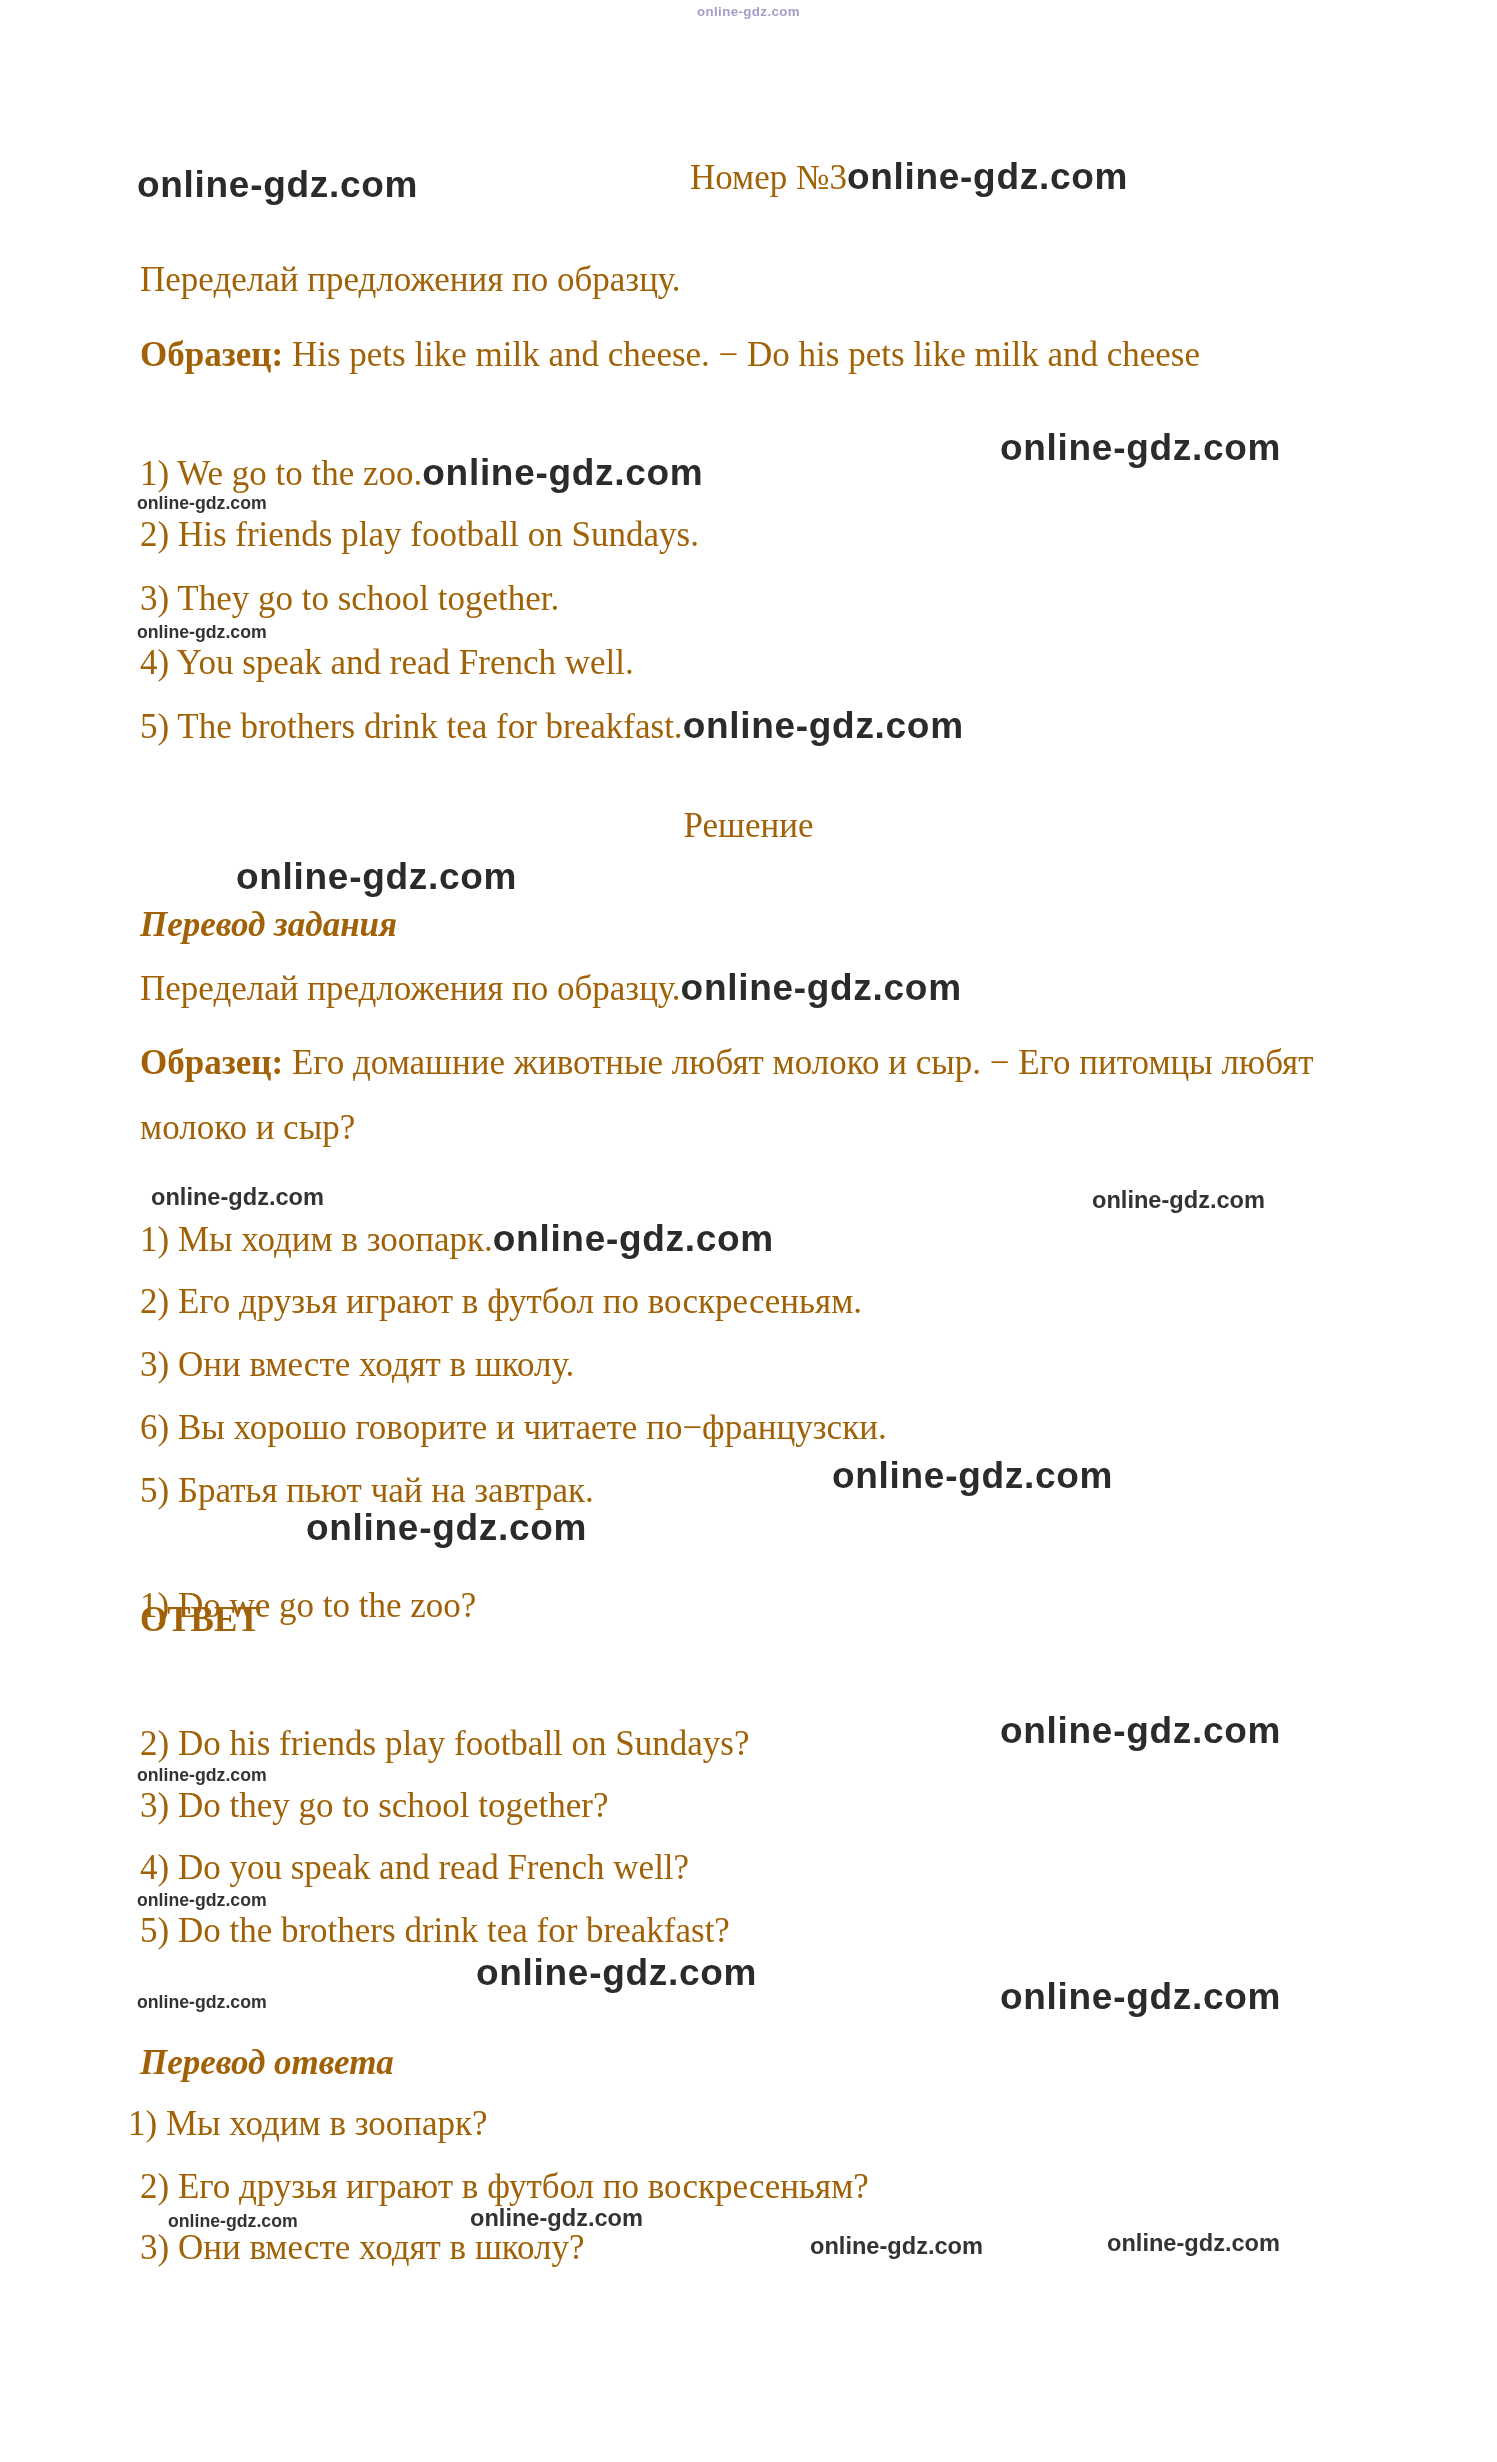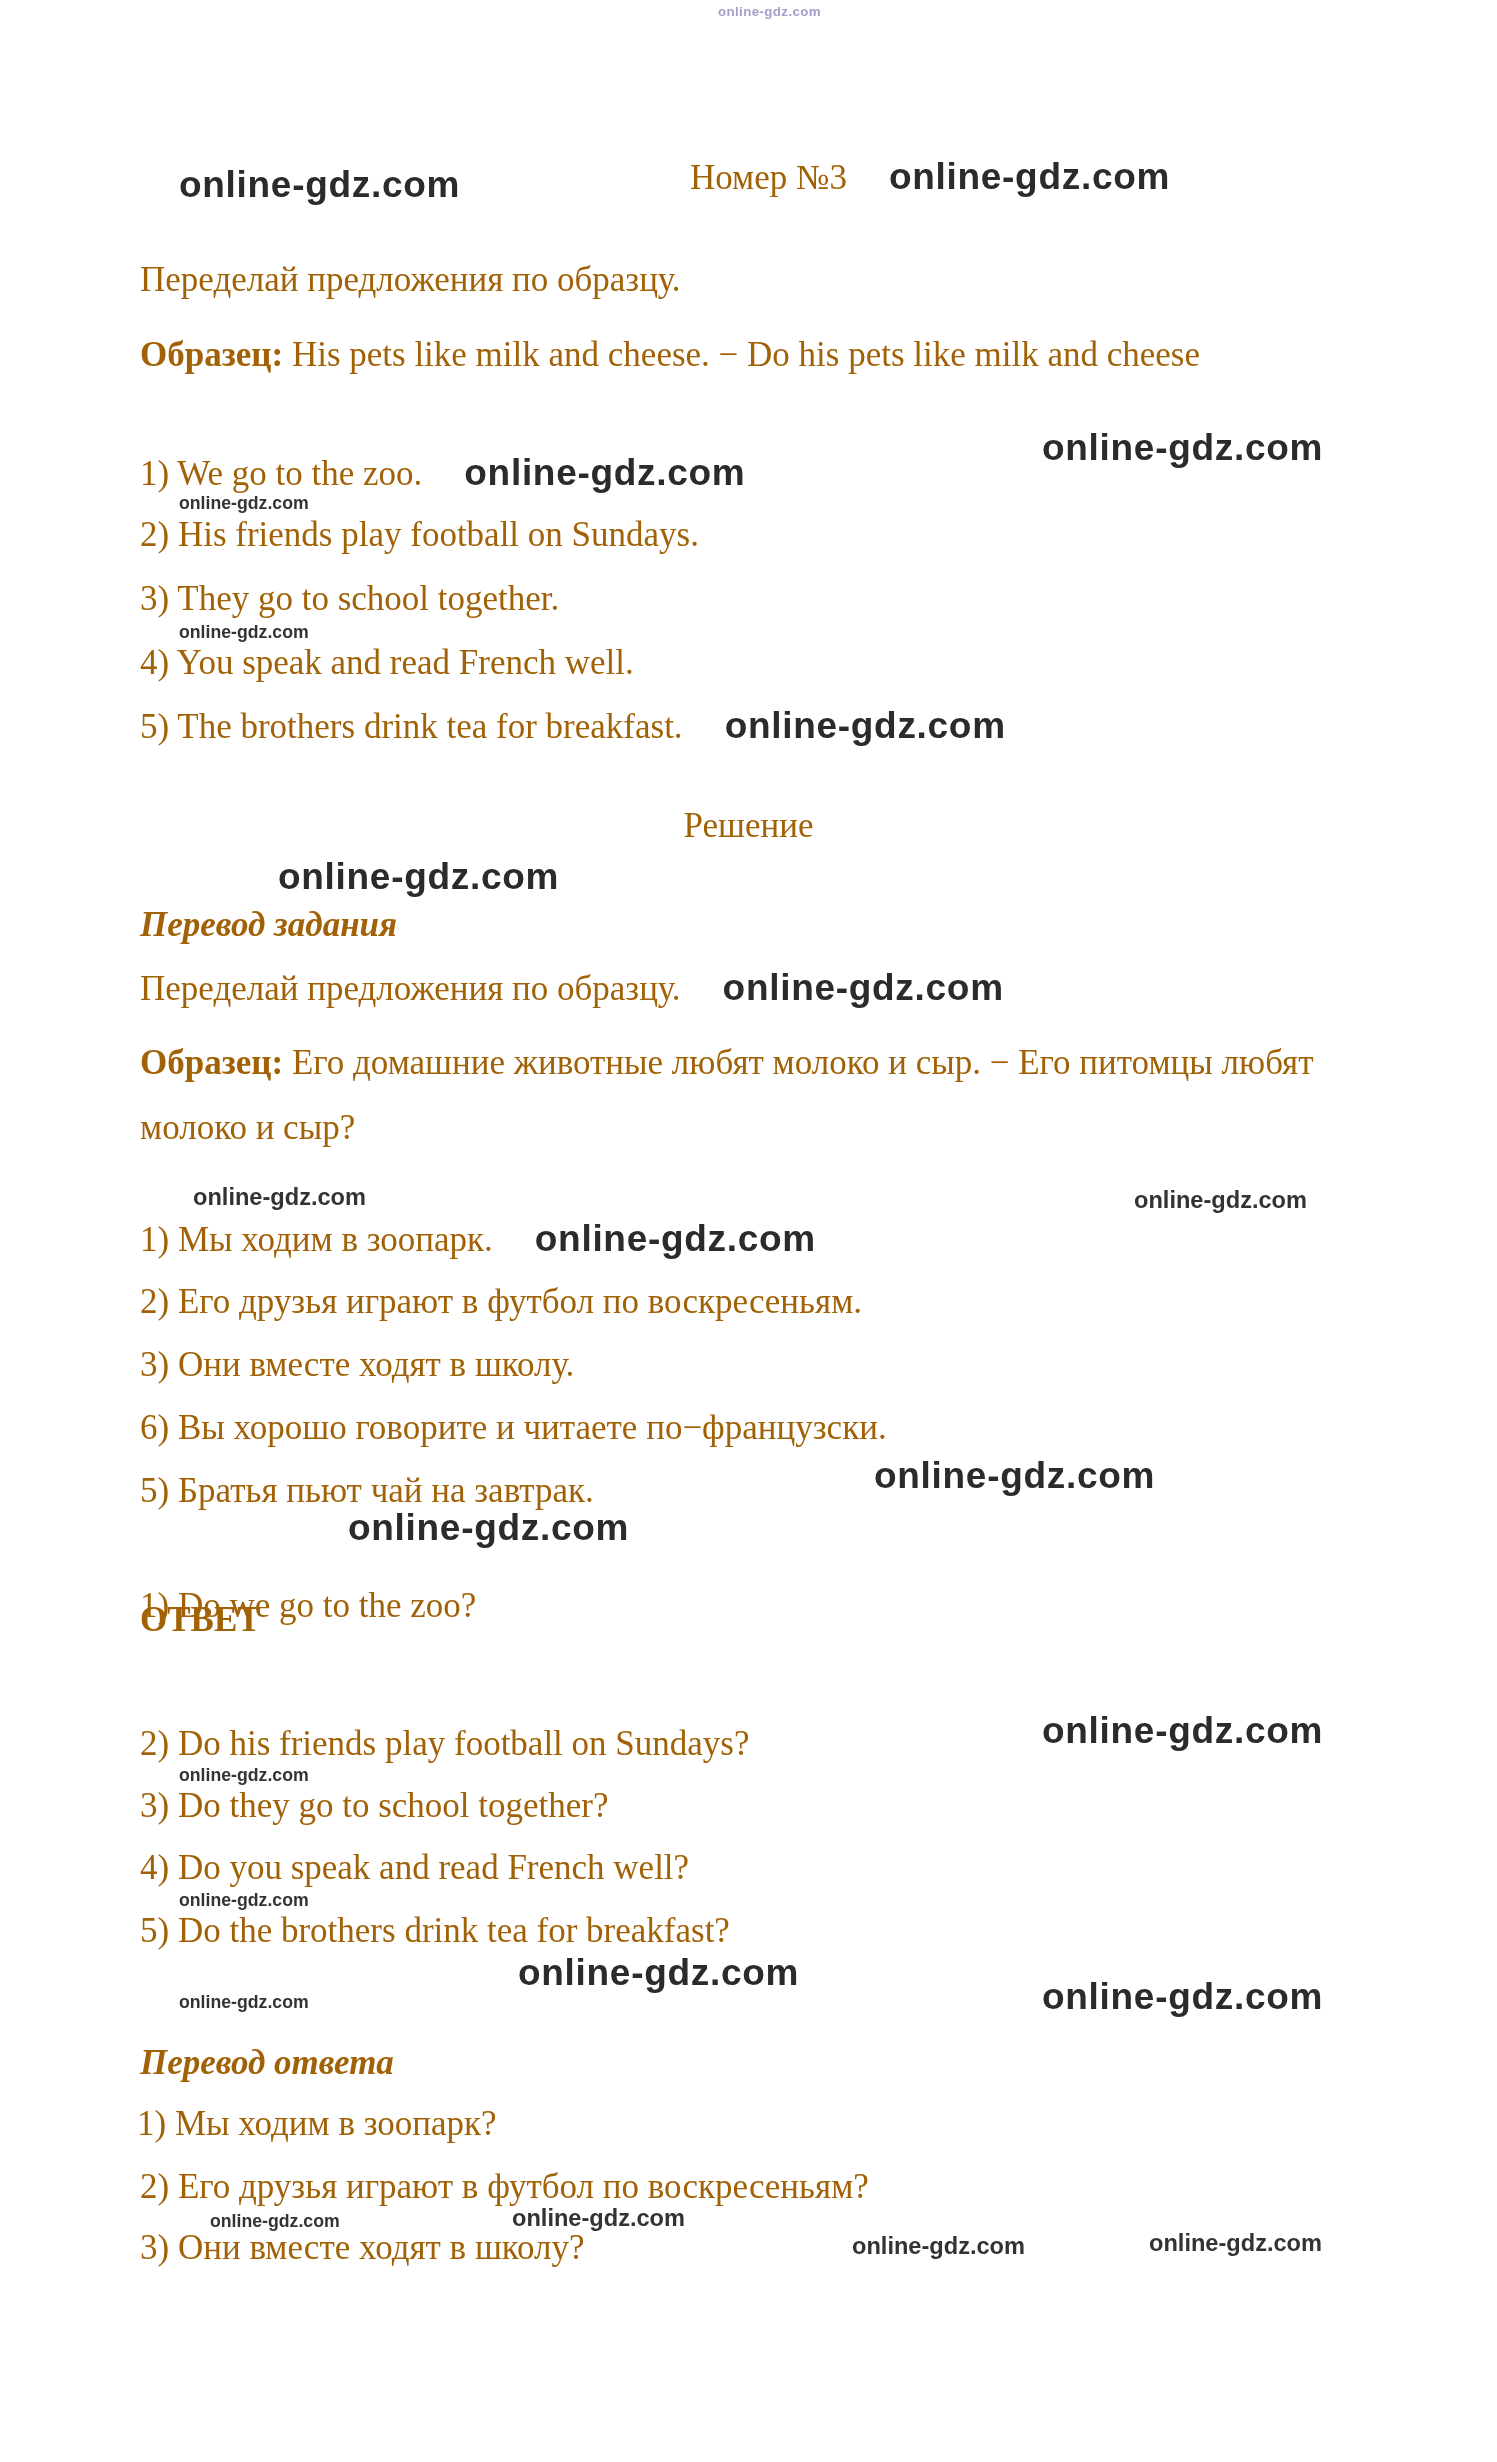--- a/index.html
+++ b/index.html
@@ -4,21 +4,21 @@
 <style>
   html,body{margin:0;padding:0;background:#ffffff;}
   .page{position:relative;width:1497px;height:2462px;background:#ffffff;overflow:hidden;
         font-family:"Liberation Serif", serif;}
   .abs{position:absolute;white-space:nowrap;}
   .serif{font-family:"Liberation Serif", serif;font-size:35px;color:#a16207;line-height:1.15;}
   .b{font-weight:bold;}
   .bi{font-weight:bold;font-style:italic;}
   .para{white-space:normal;line-height:65px;}
   .center{left:0;right:0;text-align:center;}
-  .wm{font-family:"Liberation Sans", sans-serif;color:#2b2b2b;font-weight:600;padding-left:42px;}
+  .wm{font-family:"Liberation Sans", sans-serif;color:#2b2b2b;font-weight:600;}
   .wm-lg{font-size:37px;letter-spacing:0.7px;}
   .wm-md{font-size:23.6px;font-weight:600;color:#333333;}
   .wm-sm{font-size:17.7px;font-weight:600;color:#333333;}
   .wm-top{font-size:13.3px;color:#9b94c4;font-weight:bold;opacity:0.9;letter-spacing:0.4px;}
 </style>
 </head>
 <body>
 
 <div class="page">
 
@@ -67,21 +67,21 @@
   <div class="abs wm wm-sm" style="left:137px;top:1765px;">online-gdz.com</div>
   <div class="abs serif" style="left:140px;top:1786px;">3) Do they go to school together?</div>
   <div class="abs serif" style="left:140px;top:1848px;text-align:center;">4) Do you speak and read French well?</div>
   <div class="abs wm wm-sm" style="left:137px;top:1890px;">online-gdz.com</div>
   <div class="abs serif" style="left:140px;top:1911px;">5) Do the brothers drink tea for breakfast?</div>
   <div class="abs wm wm-lg" style="left:476px;top:1952px;">online-gdz.com</div>
   <div class="abs wm wm-lg" style="left:1000px;top:1976px;">online-gdz.com</div>
   <div class="abs wm wm-sm" style="left:137px;top:1992px;">online-gdz.com</div>
 
   <div class="abs serif bi" style="left:140px;top:2043px;">Перевод ответа</div>
-  <div class="abs serif" style="left:137px;top:2104px;">1) Мы ходим в зоопарк?</div>
+  <div class="abs serif" style="left:128px;top:2104px;">1) Мы ходим в зоопарк?</div>
   <div class="abs serif" style="left:140px;top:2167px;">2) Его друзья играют в футбол по воскресеньям?</div>
   <div class="abs wm wm-sm" style="left:168px;top:2211px;">online-gdz.com</div>
   <div class="abs wm wm-md" style="left:470px;top:2205px;">online-gdz.com</div>
   <div class="abs serif" style="left:140px;top:2228px;">3) Они вместе ходят в школу?</div>
   <div class="abs wm wm-md" style="left:810px;top:2233px;">online-gdz.com</div>
   <div class="abs wm wm-md" style="left:1107px;top:2230px;">online-gdz.com</div>
 
 </div>
 
 

